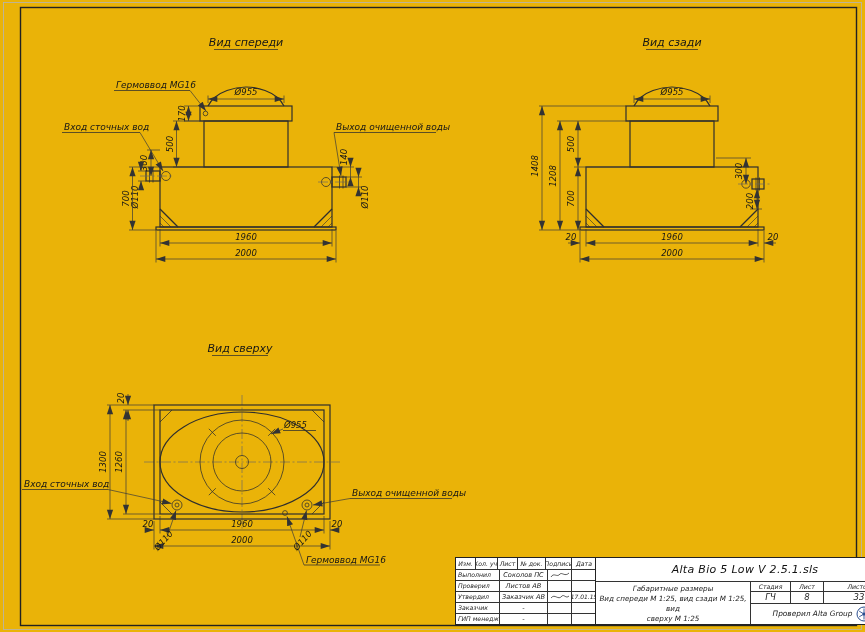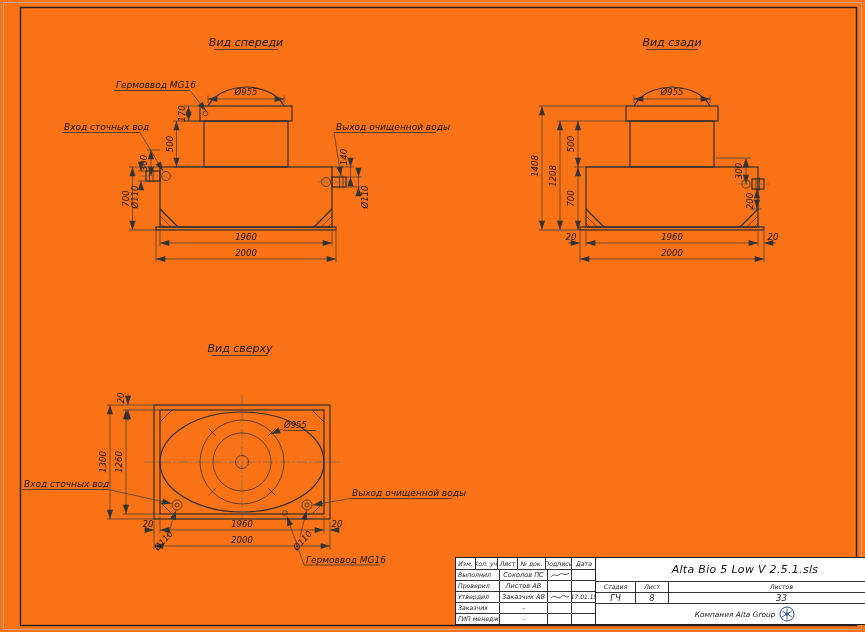--- a/index.html
+++ b/index.html
@@ -1,16 +1,16 @@
 <!DOCTYPE html>
 <html><head>
 <meta charset="utf-8">
 <style>
   html,body{margin:0;padding:0;background:#f2f2f2;}
-  .sheet{position:relative;width:865px;height:632px;background:#f97316;overflow:hidden;
+  .sheet{position:relative;width:865px;height:632px;background:#eab308;overflow:hidden;
          font-family:"DejaVu Sans",sans-serif;}
   svg.cnv{position:absolute;left:0;top:0;}
   
   .ol{stroke:#2e2e2e;stroke-width:1.2;fill:none;stroke-linejoin:miter;}
   .th{stroke:#2e2e2e;stroke-width:.75;fill:none;}
   .dm{stroke:#3a3a3a;stroke-width:.7;fill:none;}
   .cl{stroke:#666;stroke-width:.65;fill:none;stroke-dasharray:10 2.5 2 2.5;}
   .ht{stroke:#2e2e2e;stroke-width:.6;fill:none;}
   .da{marker-start:url(#ar);marker-end:url(#ar);}
   .de{marker-end:url(#ar);}
@@ -359,33 +359,38 @@
       <div class="c role">ГИП менеджер</div>
       <div class="c nm">-</div>
       <div class="c sg"></div>
       <div class="c dt"></div>
     </div>
   </div>
 
   <div class="tbr">
     <div class="tbr-doc">Alta Bio 5 Low V 2.5.1.sls</div>
     <div class="tbr-bot">
+      <div class="tbr-desc">
+        <div>Габаритные размеры</div>
+        <div>Вид спереди М 1:25, вид сзади М 1:25, вид</div>
+        <div>сверху М 1:25</div>
+      </div>
       <div class="tbr-meta">
         <div class="m-h">
           <div class="c">Стадия</div>
           <div class="c">Лист</div>
           <div class="c">Листов</div>
         </div>
         <div class="m-v">
           <div class="c">ГЧ</div>
           <div class="c">8</div>
           <div class="c">33</div>
         </div>
         <div class="m-c">
-          <span>Компания Alta Group</span>
+          <span>Проверил Alta Group</span>
           <svg width="16" height="16" viewBox="0 0 16 16">
             <circle cx="8" cy="8" r="7" fill="none" stroke="#2a4d8f" stroke-width="1"></circle>
             <line x1="8" y1="2.5" x2="8" y2="13.5" stroke="#2a4d8f" stroke-width="0.9"></line>
             <line x1="3.2" y1="5.2" x2="12.8" y2="10.8" stroke="#2a4d8f" stroke-width="0.9"></line>
             <line x1="3.2" y1="10.8" x2="12.8" y2="5.2" stroke="#2a4d8f" stroke-width="0.9"></line>
             <circle cx="8" cy="8" r="1.6" fill="#2a4d8f"></circle>
           </svg>
         </div>
       </div>
     </div>

